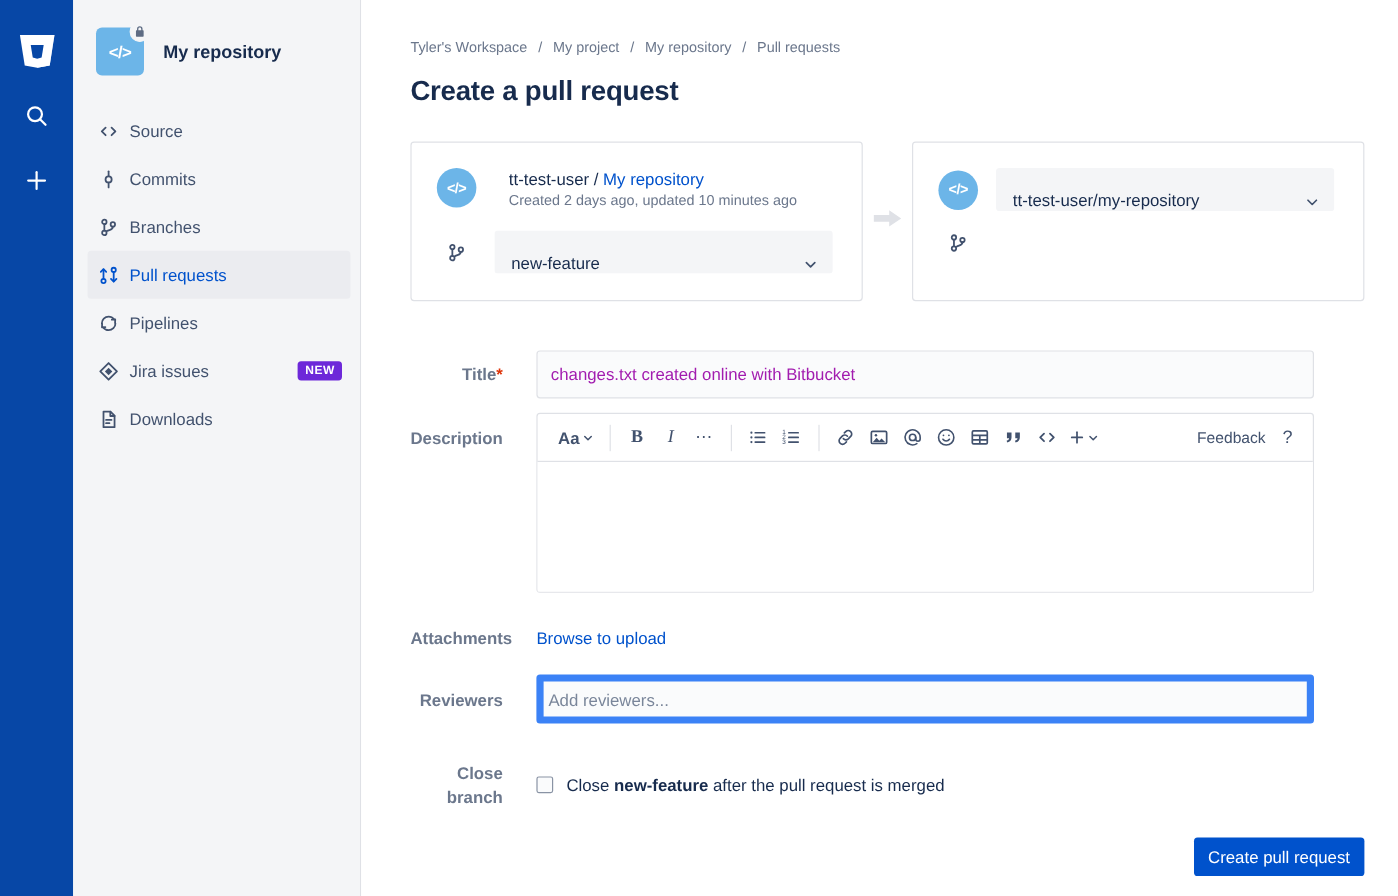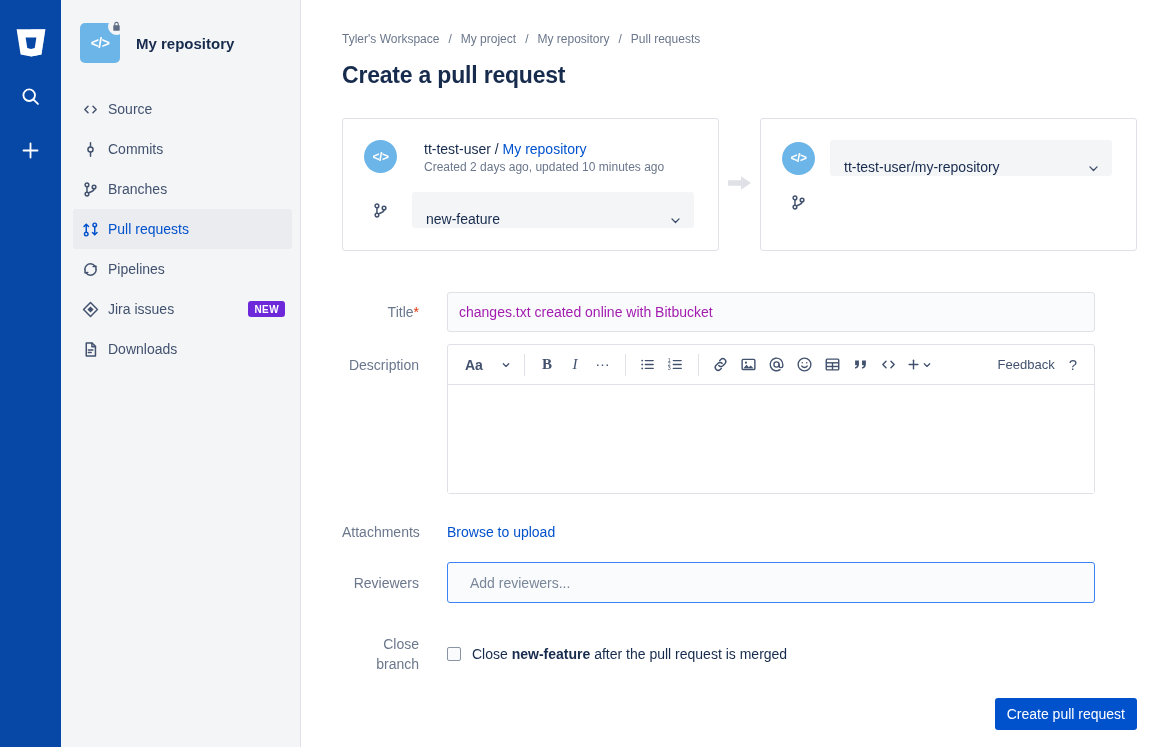--- a/index.html
+++ b/index.html
@@ -101,21 +101,21 @@
   .select .val { flex: 1 1 auto; }
   .chev { color: #42526E; display: flex; align-items: center; }
 
   .dst-row1 { display: flex; align-items: center; }
 
   
   .form { margin-top: 33px; width: 795px; }
   .frow { display: flex; align-items: flex-start; margin-bottom: 0; }
   .flabel {
     width: 105px; flex: 0 0 105px; text-align: right; padding-right: 28px;
-    font-size: 14px; color: #6B778C; line-height: 20px;
+    font-size: 14px; color: #6B778C; line-height: 20px; font-weight: bold;
   }
   .req { color: #DE350B; }
   .fctl { flex: 1 1 auto; }
 
   .text-input {
     width: 648px; height: 40px; background: #FAFBFC;
     border: 1px solid #DFE1E6; border-radius: 3px;
     padding: 0 11px; font-size: 14px; color: #a21caf;
     font-family: "Liberation Sans", sans-serif; outline: none;
   }
@@ -124,36 +124,36 @@
   .editor { width: 648px; border: 1px solid #DFE1E6; border-radius: 3px; background: #ffffff; }
   .editor-toolbar {
     height: 40px; display: flex; align-items: center;
     padding: 0 9px 0 12px; border-bottom: 1px solid #DFE1E6;
   }
   .tb-btn {
     height: 28px; min-width: 28px; border-radius: 3px; cursor: pointer;
     display: flex; align-items: center; justify-content: center;
     color: #42526E; padding: 0 3px;
   }
-  .tb-aa { font-size: 14px; font-weight: 700; display: flex; align-items: center; gap: 18px; padding: 0 5px; justify-content: flex-end; }
+  .tb-aa { font-size: 14px; font-weight: 700; display: flex; align-items: center; gap: 2px; padding: 0 5px; justify-content: flex-end; }
   .tb-b { font-size: 15px; font-weight: 700; font-family: "Liberation Serif", serif; }
   .tb-i { font-size: 15px; font-style: italic; font-family: "Liberation Serif", serif; padding: 0 6px; }
   .tb-dots { font-size: 15px; letter-spacing: 1px; line-height: 8px; padding-bottom: 7px; }
   .tb-sep { width: 1px; height: 22px; background: #DFE1E6; margin: 0 8px; flex: 0 0 1px; }
   .tb-spacer { flex: 1 1 auto; }
   .tb-feedback { font-size: 13px; color: #42526E; cursor: pointer; padding: 0 6px; }
   .tb-help { font-size: 15px; color: #42526E; cursor: pointer; padding: 0 8px; }
   .editor-body { height: 108px; background: #ffffff; cursor: text; }
 
   .link-btn { font-size: 14px; color: #0052CC; cursor: pointer; text-decoration: none; line-height: 20px; }
 
   .reviewers-box {
     width: 648px; height: 41px; background: #FAFBFC;
-    border: 1px solid #3b82f6; border-radius: 3px;
-    display: flex; align-items: center; padding: 0 22px;
+    border: 6px solid #3b82f6; border-radius: 3px;
+    display: flex; align-items: center; padding: 0 4px;
     font-size: 14px; color: #7A869A; cursor: text;
   }
   .check-row { display: flex; align-items: center; font-size: 14px; color: #172B4D; line-height: 20px; }
   .cbox {
     width: 14px; height: 14px; flex: 0 0 14px; border: 1.5px solid #8993A4;
     border-radius: 2px; background: #FAFBFC; margin-right: 11px; cursor: pointer;
   }
 
   .btn-row { width: 795px; display: flex; justify-content: flex-end; margin-top: 24px; }
   .btn-primary {

